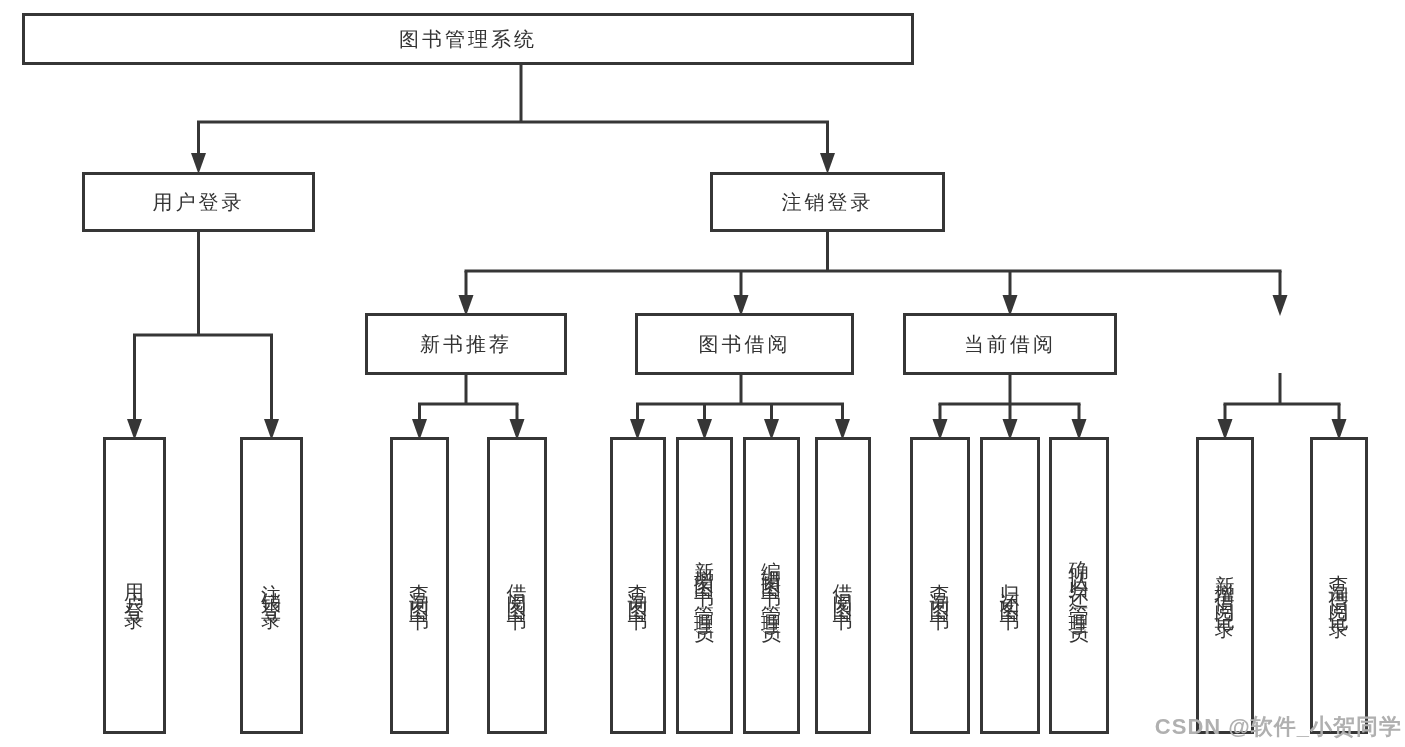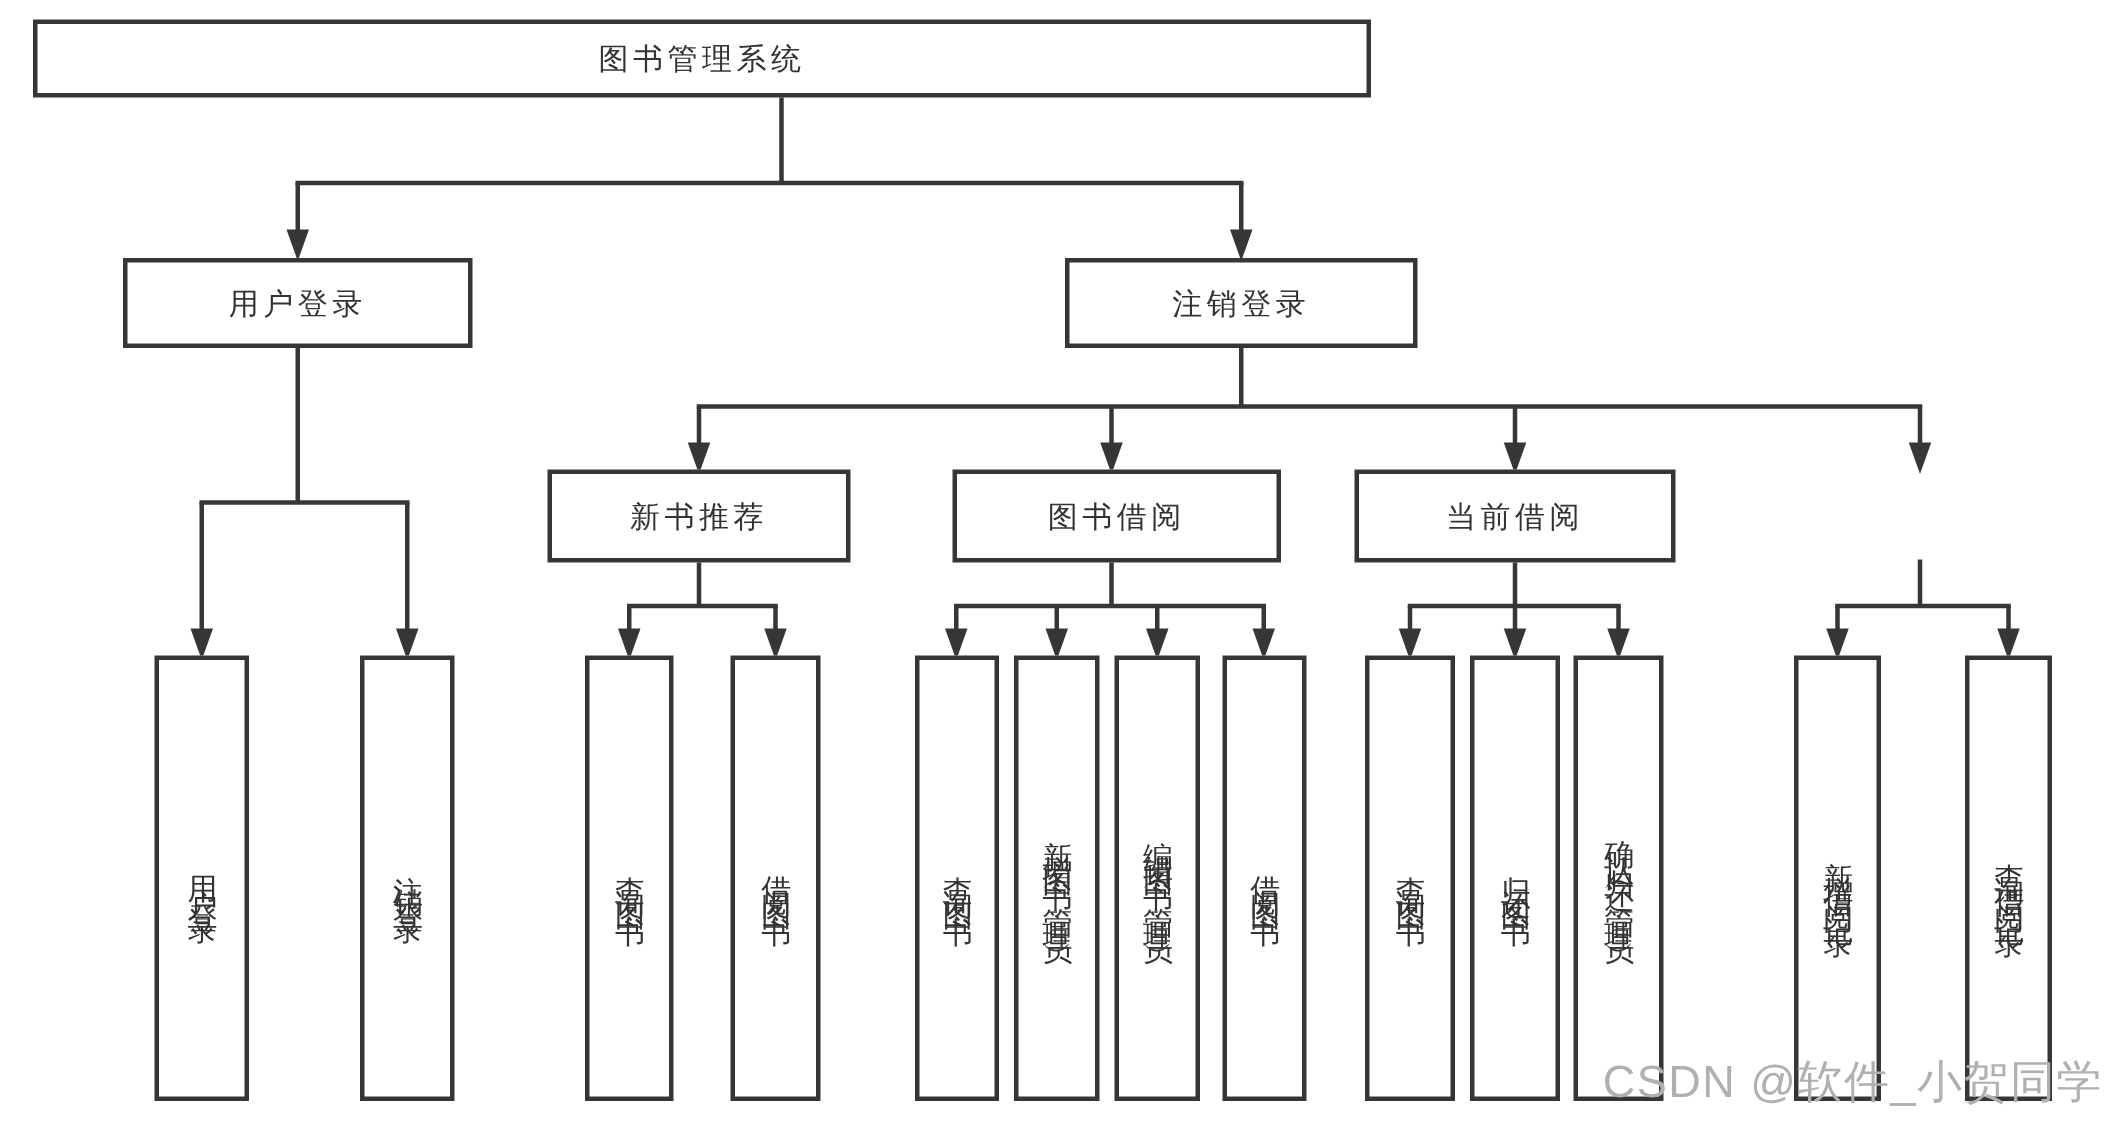--- a/index.html
+++ b/index.html
@@ -17,21 +17,21 @@
   .hlabel{font-size:20px;letter-spacing:3px;white-space:nowrap;}
   .vlabel{
     writing-mode:vertical-rl;text-orientation:mixed;
     font-size:20px;letter-spacing:9px;white-space:nowrap;line-height:1;
   }
   .l2{top:172px;height:60px;}
   .l3{top:313px;height:62px;}
   .leaf{top:437px;height:297px;}
   .watermark{
     position:absolute;right:3px;bottom:5px;z-index:10;
-    font-size:30px;color:var(--wm,#b0b0b0);letter-spacing:1px;
+    font-size:22px;color:var(--wm,#b0b0b0);letter-spacing:1px;font-weight:bold;
   }
 </style>
 </head>
 <body>
 
 <div class="canvas">
 
   <svg id="wires" class="connectors" width="1405" height="747">
       <line x1="521" y1="63" x2="521" y2="122" stroke="#363636" stroke-width="3"></line>
       <line x1="198.5" y1="230" x2="198.5" y2="335" stroke="#363636" stroke-width="3"></line>

